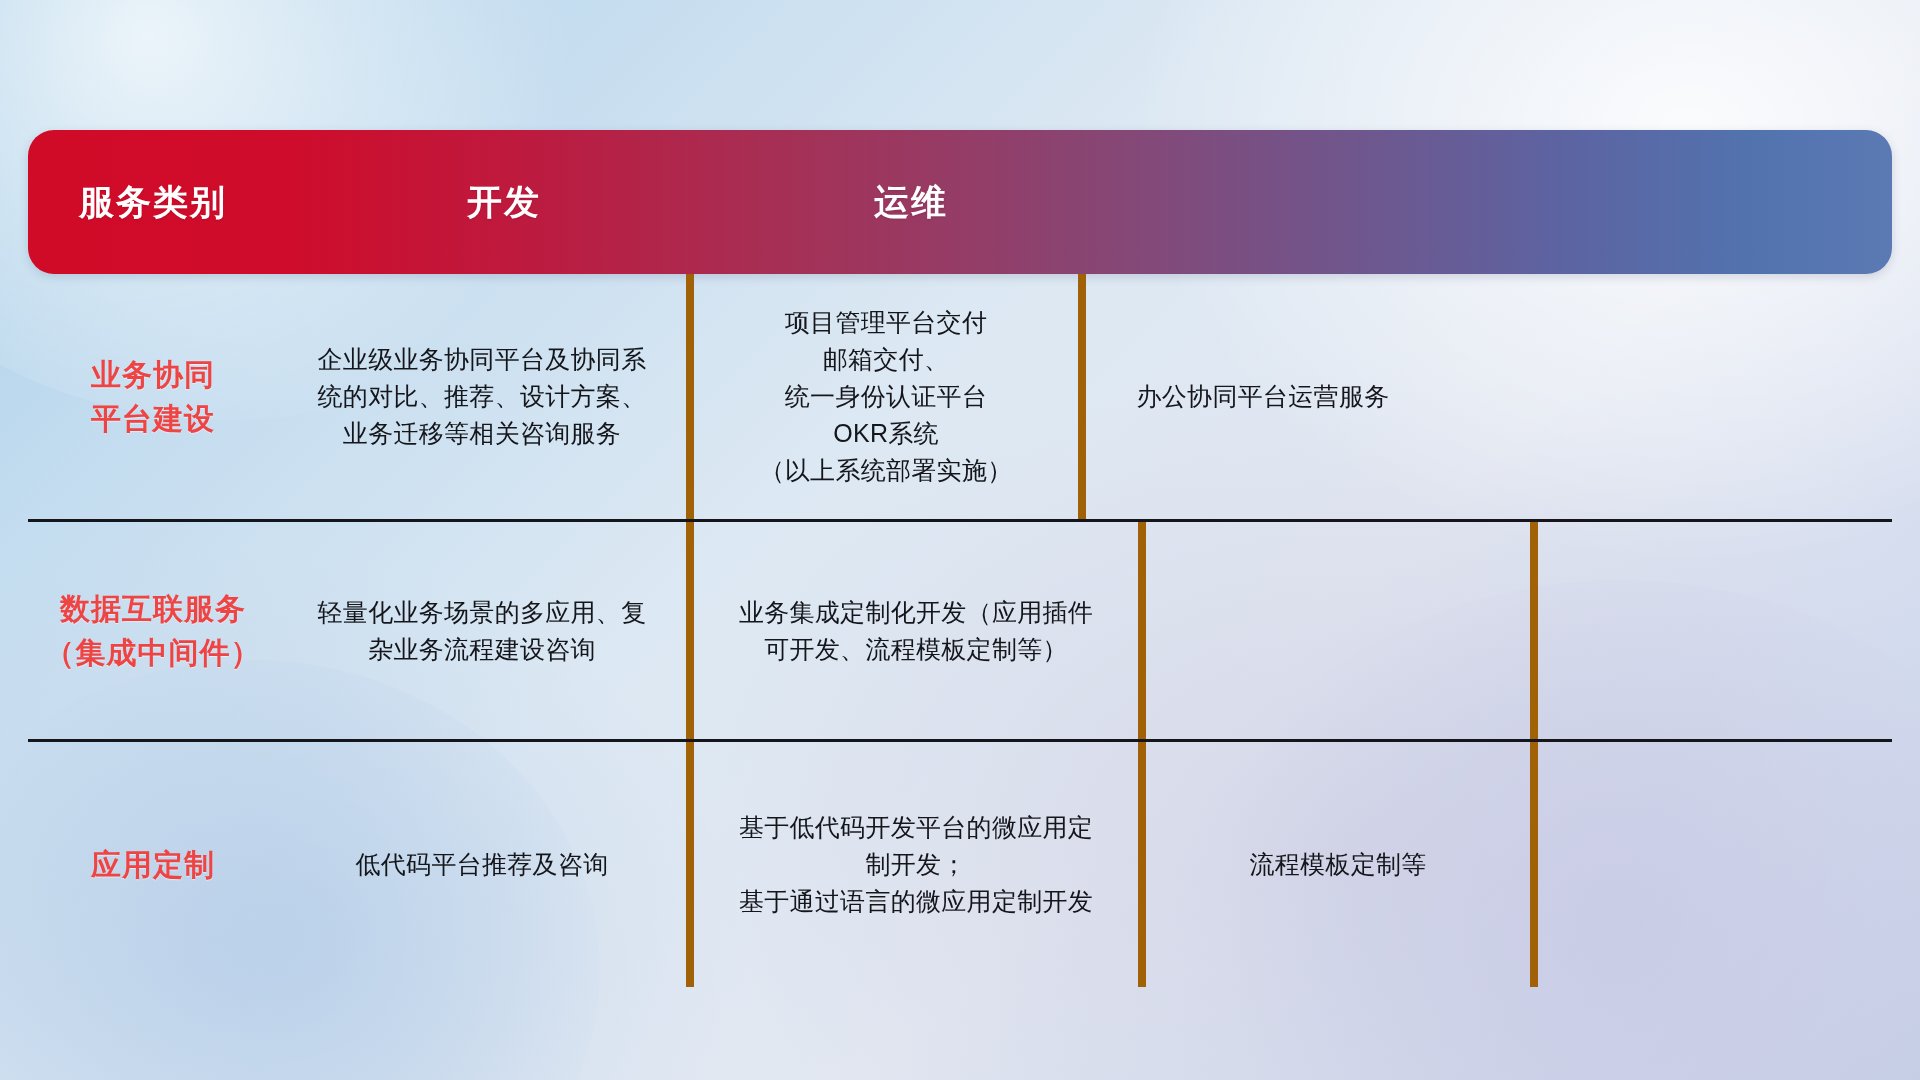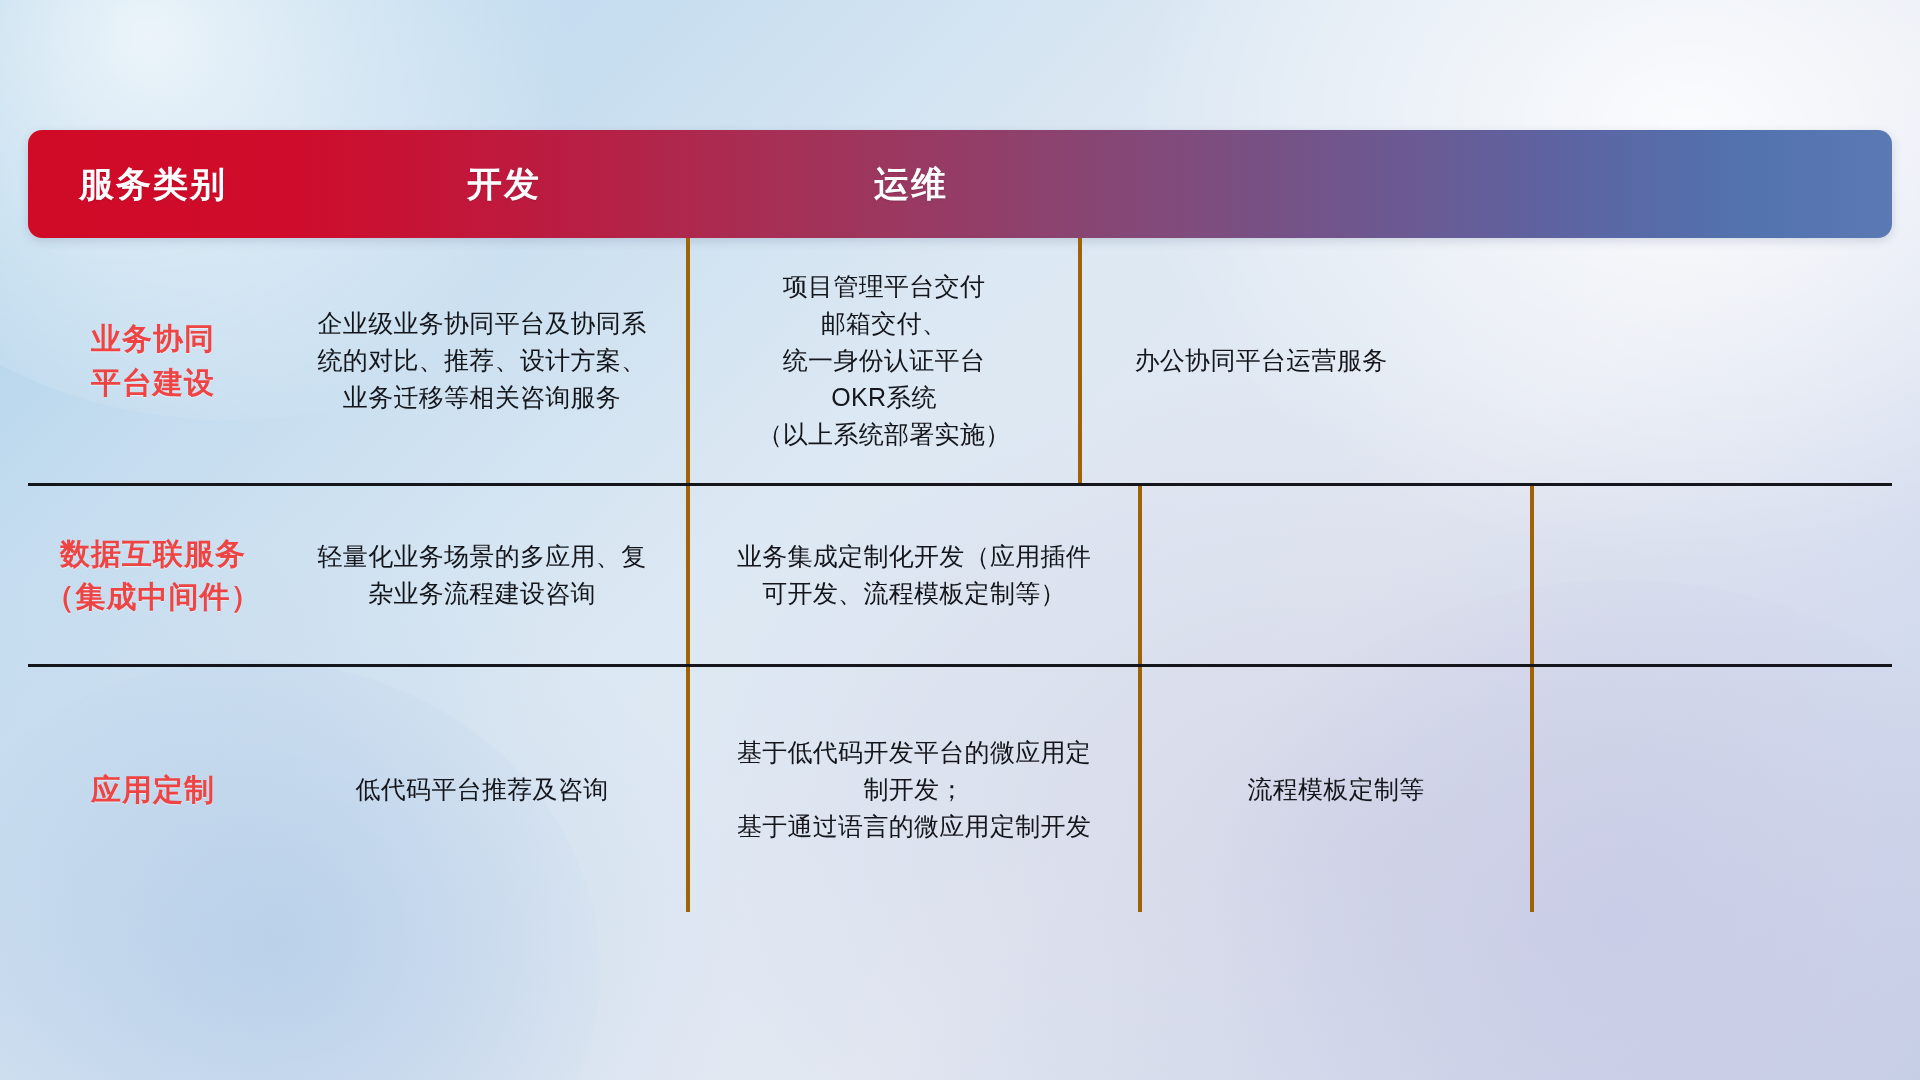--- a/index.html
+++ b/index.html
@@ -36,22 +36,22 @@
   .table-wrap {
     position:absolute;
     left:28px; top:130px;
     width:1864px; height:830px;
   }
 
   
   .head-row {
     position:relative;
     display:flex;
-    height:108px;
-    border-radius:14px;
+    height:144px;
+    border-radius:26px;
     background:linear-gradient(90deg,
         #d00b28 0%,
         #cf0c2b 14%,
         #bb1c41 28%,
         #a33258 42%,
         #8a4471 56%,
         #71558b 70%,
         #5d63a1 82%,
         #5272ae 92%,
         #5b7ab4 100%);
@@ -74,33 +74,33 @@
     position:relative;
     width:100%;
   }
   .t-row {
     display:flex;
     position:relative;
   }
   .t-row + .t-row { border-top:3px solid #14161b; }
 
   .row1 { height:245px; }
-  .row2 { height:181px;justify-content:space-between; }
+  .row2 { height:220px;justify-content:space-between; }
   .row3 { height:248px; }
 
   .t-cell {
     display:flex;
     align-items:center;
     justify-content:center;
     text-align:center;
     padding:8px 14px;
     position:relative;
   }
   
-  .vr { border-left:4px solid #a16207; }
+  .vr { border-left:8px solid #a16207; }
 
   .row-label {
     color:#ef4444;
     font-size:30px;
     font-weight:bold;
     line-height:1.45;
     letter-spacing:1px;
     text-shadow:0 1px 1px rgba(255,255,255,0.5);
   }
   .cell-text {

